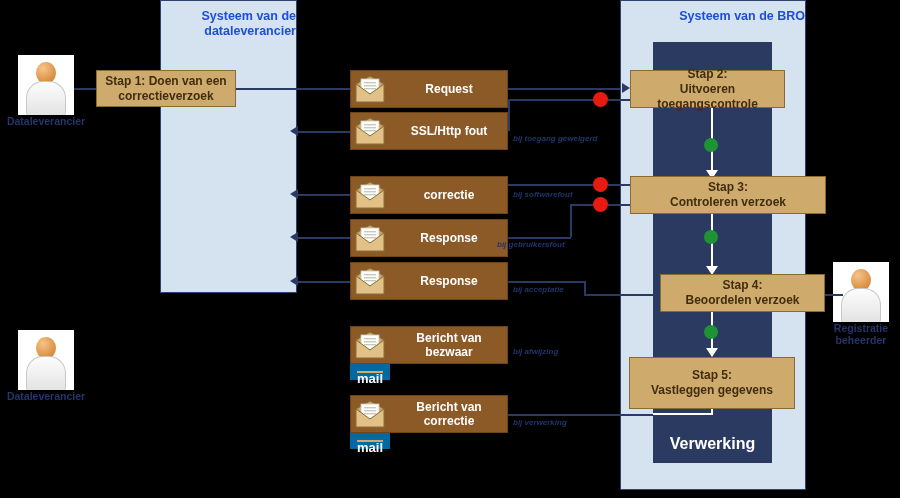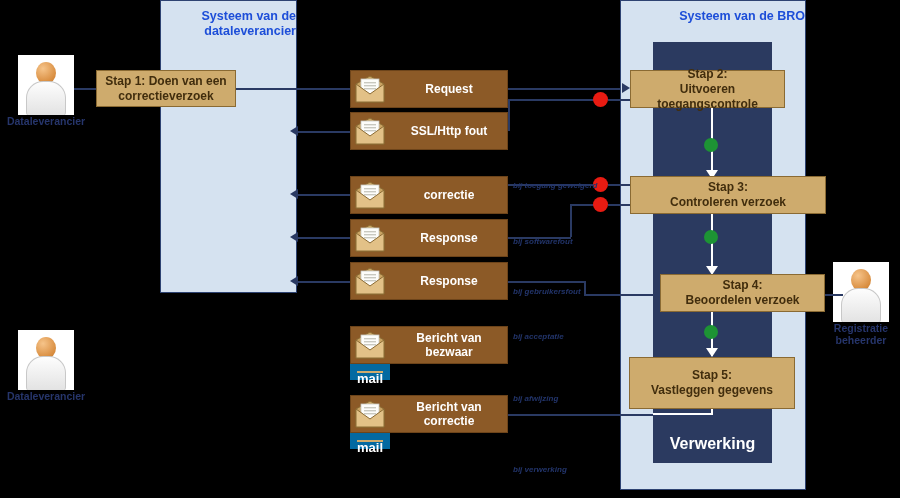--- a/index.html
+++ b/index.html
@@ -57,21 +57,21 @@
   .dot-green{background:#1d9334;width:14px;height:14px;}
   .arr-l{position:absolute;width:0;height:0;border-top:5px solid transparent;
          border-bottom:5px solid transparent;border-right:8px solid #2a3a63;}
   .arr-r{position:absolute;width:0;height:0;border-top:5px solid transparent;
          border-bottom:5px solid transparent;border-left:8px solid #2a3a63;}
   .arr-d-w{position:absolute;width:0;height:0;border-left:6px solid transparent;
            border-right:6px solid transparent;border-top:9px solid #fff;}
 
   
   .cond{position:absolute;color:#22346a;font-style:italic;font-weight:bold;
-        font-size:8px;white-space:nowrap;margin-top:47px;}
+        font-size:8px;white-space:nowrap;}
 </style>
 </head>
 <body>
 
 <div id="stage">
 
   <div class="lane" style="left:160px;top:0px;width:137px;height:293px;">
     <div class="lane-title" style="top:8px;">
       <span>Systeem van de dataleverancier</span>
     </div>
@@ -282,18 +282,18 @@
         <rect x="9" y="13" width="12" height="1.4" fill="#c9c9c0"></rect>
         <path d="M1 9 L15 19 L29 9 L29 27 L1 27 Z" fill="#e2c187" stroke="#8a6a33" stroke-width="1"></path>
       </svg>
     </div>
     <div class="msg-txt">Bericht van correctie</div>
   </div>
   <div class="mail-tag" style="left:350px;top:433px;">mail</div>
 
   <div class="cond" style="left:513px;top:134px;">bij toegang geweigerd</div>
   <div class="cond" style="left:513px;top:190px;">bij softwarefout</div>
-  <div class="cond" style="left:513px;top:240px;">bij gebruikersfout</div>
+  <div class="cond" style="left:497px;top:240px;">bij gebruikersfout</div>
   <div class="cond" style="left:513px;top:285px;">bij acceptatie</div>
   <div class="cond" style="left:513px;top:347px;">bij afwijzing</div>
   <div class="cond" style="left:513px;top:418px;">bij verwerking</div>
 
 </div>
 
 </body></html>

